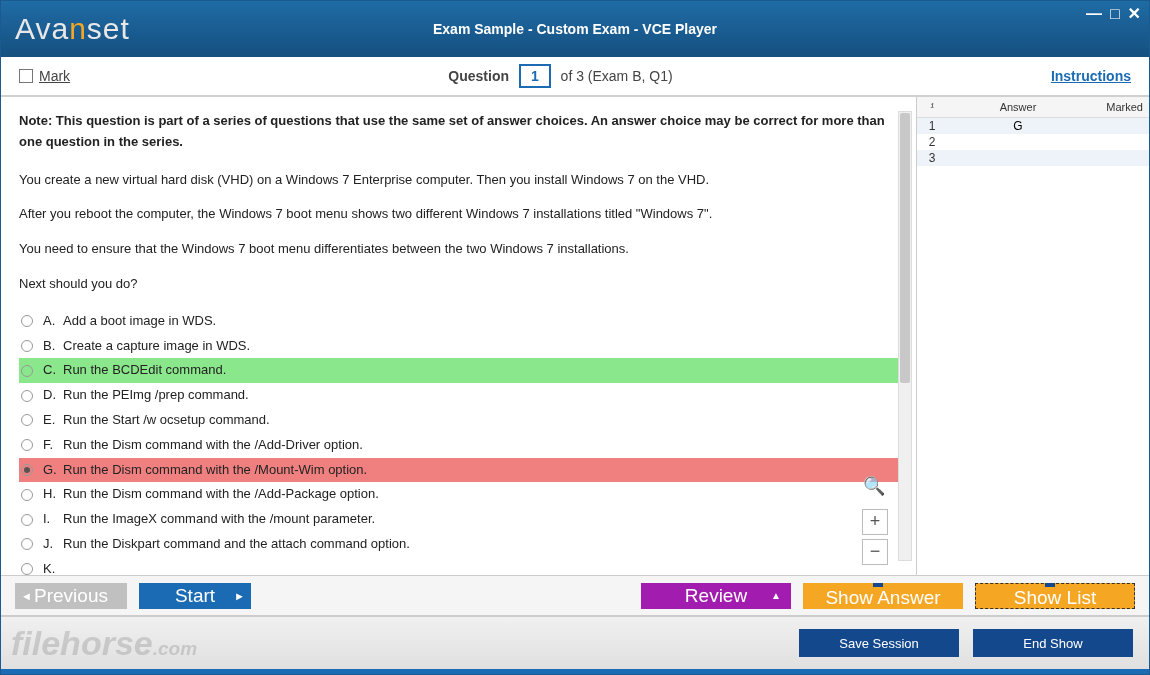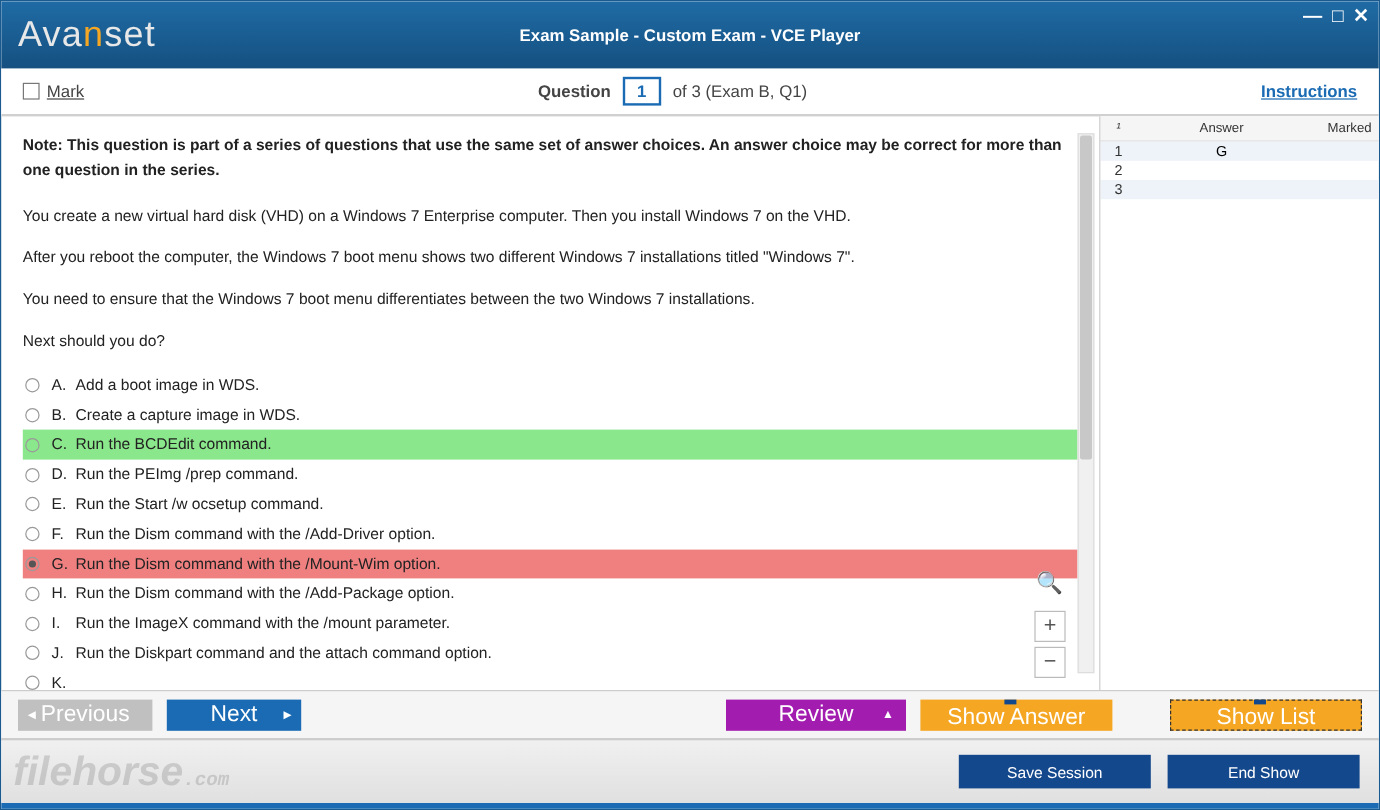--- a/index.html
+++ b/index.html
@@ -51,27 +51,27 @@
 
 .button-bar { height: 40px; border-top: 1px solid #ccc; background: #f5f5f5; display: flex; align-items: center; padding: 0 14px; gap: 12px; position: relative; }
 .btn { height: 26px; display: inline-flex; align-items: center; justify-content: center; font-size: 19px; color: #fff; cursor: pointer; padding: 0 16px; position: relative; }
 .btn-prev { background: #c0c0c0; width: 112px; }
 .btn-prev::before { content: "◄"; position: absolute; left: 6px; font-size: 11px; }
 .btn-next { background: #1a6bb3; width: 112px; }
 .btn-next::after { content: "►"; position: absolute; right: 6px; font-size: 11px; }
 .btn-review { background: #a21caf; width: 150px; }
 .btn-review::after { content: "▲"; position: absolute; right: 10px; font-size: 10px; }
 .btn-orange { background: #f5a623; width: 160px; flex-direction: column; }
-.btn-orange.dashed { border: 1px dashed #333; margin-left: 36px; }
+.btn-orange.dashed { border: 1px dashed #333; }
 .sq-icon { width: 10px; height: 10px; border: 2px solid #14488c; margin-right: 10px; display: inline-block; }
 
 .footer { height: 54px; background: linear-gradient(to bottom, #f0f0f0, #e0e0e0); border-top: 2px solid #ccc; display: flex; justify-content: flex-end; align-items: center; padding: 0 16px; gap: 14px; position: relative; }
 .footer-btn { background: #14488c; color: #ffffff; height: 28px; width: 160px; display: flex; align-items: center; justify-content: center; font-size: 13px; cursor: pointer; }
 .watermark { position: absolute; left: 10px; bottom: 6px; font-size: 34px; color: rgba(120,120,120,0.28); font-weight: bold; letter-spacing: 0px; font-style: italic; }
-.watermark .dot { font-size: 16px; font-family: Liberation Mono, monospace; }
+.watermark .dot { font-size: 19px; }
 
 .bottom-stripe { height: 6px; background: #1a6bb3; }
 </style>
 </head>
 <body>
 
 <div class="titlebar">
   <div class="logo">
     <span>Ava</span><span class="n">n</span><span>set</span>
   </div>
@@ -191,21 +191,21 @@
         </div>
       </div>
   </div>
 </div>
 
 <div class="button-bar">
   <div class="btn btn-prev">
       <span>Previous</span>
     </div>
   <div class="btn btn-next">
-      <span>Next</span>
+      <span>Start</span>
     </div>
   <div style="flex:1"></div>
   <div class="btn btn-review">
       <span>Review</span>
     </div>
   <div class="btn btn-orange">
       <span class="sq-icon"></span>
       <span>Show Answer</span>
     </div>
   <div class="btn btn-orange dashed">

